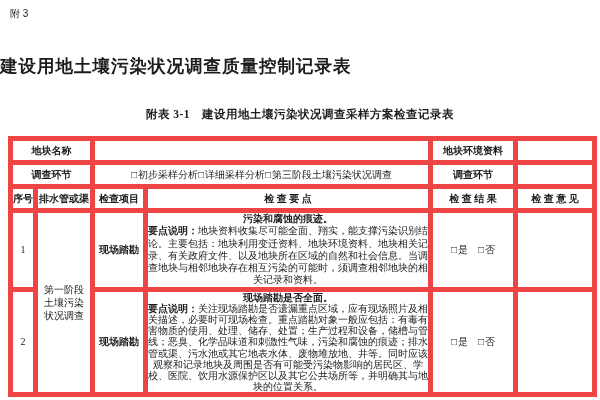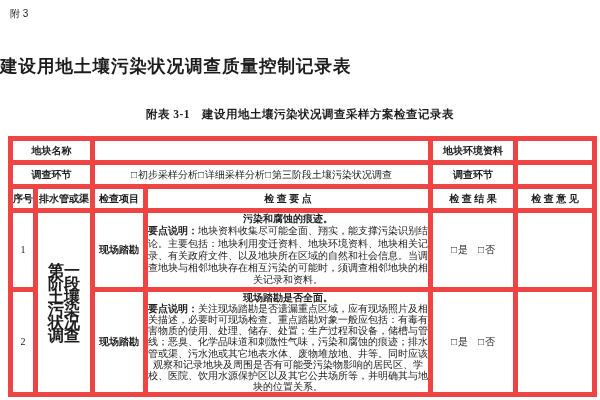--- a/index.html
+++ b/index.html
@@ -39,21 +39,21 @@
   .opt{white-space:nowrap;}
   .cbx{font-size:10px;margin-right:1px;}
   .point-cell{
     text-align:justify;vertical-align:top;
     padding:1px 4px 0 4px;font-size:9.8px;
   }
   .lh-a{line-height:12.3px;}
   .lh-b{line-height:11.15px;}
   .point-title{display:block;font-weight:bold;}
   .point-lead{font-weight:bold;}
-  .stage-text{width:44px;margin:0 auto;font-weight:bold;line-height:13px;font-size:16px;}
+  .stage-text{width:44px;margin:0 auto;font-weight:normal;line-height:13px;font-size:10px;}
   .result-cell{font-size:10px;white-space:nowrap;margin-left:9px;}
   .result-gap{display:inline-block;width:10px;}
 </style>
 </head>
 <body>
 
 <div class="corner-label">附 3</div>
 
 <div class="main-title">建设用地土壤污染状况调查质量控制记录表</div>
 

